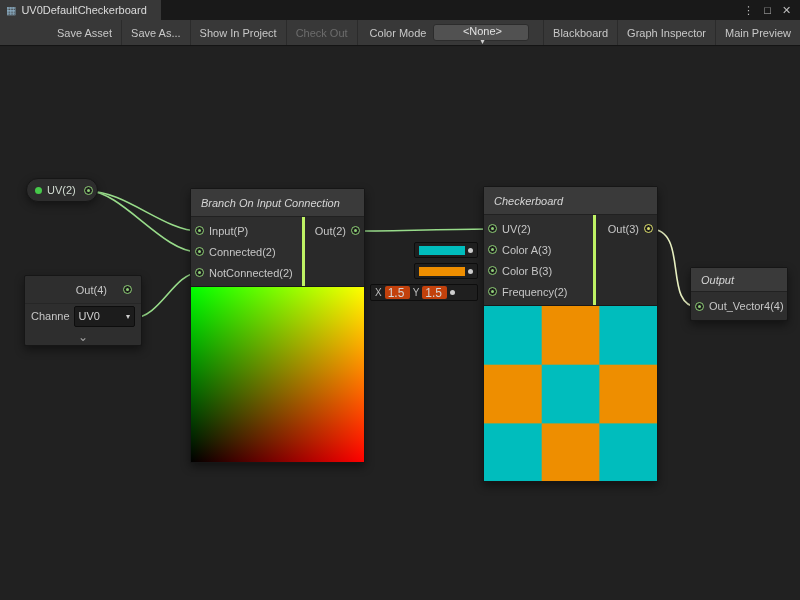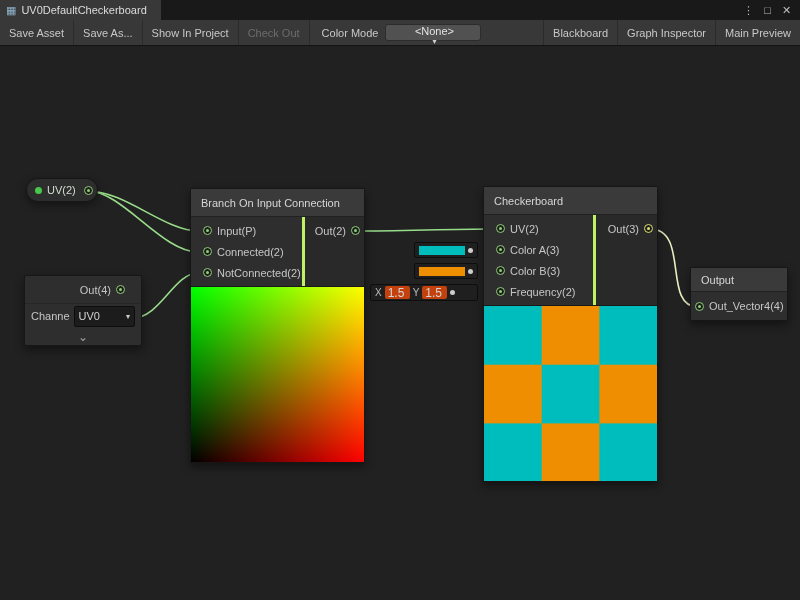--- a/index.html
+++ b/index.html
@@ -7,59 +7,59 @@
   body{background:#202020;font-family:"Liberation Sans",sans-serif;position:relative;}
 
   
   .titlebar{position:absolute;top:0;left:0;width:800px;height:20px;background:#191919;display:flex;align-items:stretch;}
   .tab{display:flex;align-items:center;gap:5px;background:#383838;padding:0 14px 0 6px;font-size:11px;color:#dcdcdc;}
   .tab-icon{font-size:11px;color:#8fb2c9;line-height:1;}
   .win-controls{margin-left:auto;display:flex;align-items:center;padding-right:5px;color:#bfbfbf;gap:2px;}
   .win-btn{width:17px;text-align:center;font-size:11px;line-height:20px;}
 
   
-  .toolbar{position:absolute;top:20px;left:0;width:800px;height:26px;background:#383838;border-bottom:1px solid #141414;display:flex;align-items:stretch;font-size:11px;color:#c8c8c8;}
+  .toolbar{position:absolute;top:20px;left:0;width:800px;height:26px;background:#383838;border-bottom:1px solid #141414;display:flex;align-items:stretch;font-size:11px;color:#c8c8c8;padding-left:48px;}
   .tb-btn{display:flex;align-items:center;padding:0 9px;border-right:1px solid #2b2b2b;white-space:nowrap;}
   .tb-btn.disabled{color:#6c6c6c;}
   .color-mode{display:flex;align-items:center;gap:7px;margin-left:12px;}
   .dropdown{background:#515151;border:1px solid #2c2c2c;border-radius:3px;height:17px;min-width:96px;display:flex;align-items:center;justify-content:space-between;padding:0 5px 0 7px;color:#e2e2e2;flex-direction:column;}
   .caret{font-size:8px;color:#cfcfcf;}
   .tb-right{margin-left:auto;display:flex;align-items:stretch;text-align:center;}
   .tb-right .tb-btn{border-right:none;border-left:1px solid #2b2b2b;}
 
   
   .canvas{position:absolute;top:47px;left:0;width:800px;height:553px;background:#212121;}
   .wires{position:absolute;left:0;top:0;}
   .wire{fill:none;stroke:var(--wire);stroke-width:1.6;}
   .wire.out{stroke:var(--wire_out);}
 
   
   .node{position:absolute;background:#2e2e2e;border:1px solid #161616;border-radius:2px;box-shadow:0 4px 10px rgba(0,0,0,.45);font-size:11px;color:#c6c6c6;}
-  .node-title{height:28px;line-height:28px;padding:0 10px;background:#3a3a3a;border-bottom:1px solid #212121;color:#d6d6d6;white-space:nowrap;overflow:hidden;}
+  .node-title{height:28px;line-height:28px;padding:0 10px;background:#3a3a3a;border-bottom:1px solid #212121;color:#d6d6d6;white-space:nowrap;overflow:hidden;font-style:italic;}
   .node-title.small{height:24px;line-height:24px;}
-  .node-body{position:relative;padding:3px 8px;}
+  .node-body{position:relative;padding:3px 0;}
   .row{height:21px;display:flex;align-items:center;gap:5px;padding:0 4px;}
   .row .lbl{white-space:nowrap;}
   .port{width:9px;height:9px;border-radius:50%;border:1px solid var(--port);background:#1d1d1d;position:relative;flex:none;}
   .port::after{content:"";position:absolute;left:2px;top:2px;width:3px;height:3px;border-radius:50%;background:var(--port);}
   .port.yellow{border-color:var(--port_out);}
   .port.yellow::after{background:var(--port_out);}
   .out-col{position:absolute;top:0;right:0;bottom:0;background:#292929;border-left:3px solid #bef264;padding-top:3px;}
   .out-col .row{justify-content:flex-end;}
   .preview{border-top:1px solid #191919;}
   .uv-gradient{width:173px;height:176px;background-image:linear-gradient(to right,#000000,#ff0000),linear-gradient(to top,#000000,#00ff00);background-blend-mode:screen;}
   .checker{width:173px;height:176px;background:repeating-conic-gradient(var(--color_b) 0% 25%, var(--color_a) 0% 50%);background-size:115.4px 117.4px;}
 
   
   .token{position:absolute;left:26px;top:131px;width:72px;height:24px;background:#2d2d2d;border:1px solid #161616;border-radius:12px;display:flex;align-items:center;gap:5px;padding:0 4px 0 8px;color:#d2dcd2;box-shadow:0 3px 8px rgba(0,0,0,.4);}
   .token-dot{width:7px;height:7px;border-radius:50%;background:#46c94a;flex:none;}
   .token .lbl{flex:1;font-size:11px;}
 
   
-  .uv-out-row{height:27px;display:flex;align-items:center;justify-content:flex-end;gap:5px;padding:0 16px;}
+  .uv-out-row{height:27px;display:flex;align-items:center;justify-content:flex-end;gap:16px;padding:0 9px;}
   .channel-row{display:flex;align-items:center;gap:4px;height:25px;padding:0 6px;border-top:1px solid #262626;font-size:11px;}
   .channel-dd{flex:1;height:21px;background:#1c1c1c;border:1px solid #0d0d0d;border-radius:2px;display:flex;align-items:center;justify-content:space-between;padding:0 4px;color:#d2d2d2;}
   .collapse-row{height:17px;display:flex;align-items:center;justify-content:center;color:#a0a0a0;font-size:12px;line-height:8px;}
 
   
   .widget{position:absolute;background:#1f1f1f;border:1px solid #0d0d0d;border-radius:2px;display:flex;align-items:center;gap:3px;padding:0 4px;}
   .widget .wdot{width:5px;height:5px;border-radius:50%;background:#cdcdcd;flex:none;}
   .colorbar{flex:1;height:9px;}
   .colorbar.a{background:var(--color_a);}
   .colorbar.b{background:var(--color_b);}

